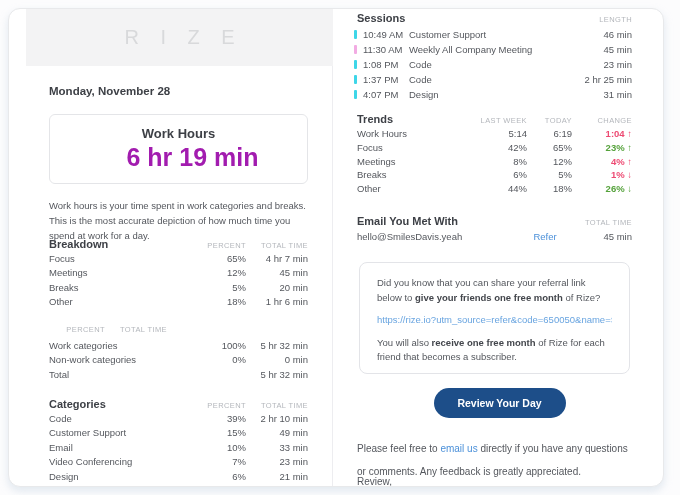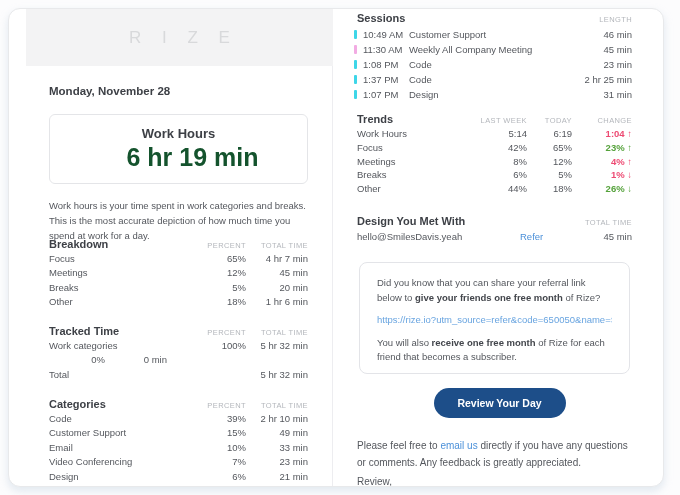--- a/index.html
+++ b/index.html
@@ -4,26 +4,26 @@
 <style>
   * { margin:0; padding:0; box-sizing:border-box; }
   html,body { width:680px; height:495px; background:#fcfcfd; font-family:"Liberation Sans", sans-serif; overflow:hidden; }
   .card { position:absolute; left:8px; top:8px; width:656px; height:479px; background:#fff;
           border:1px solid #e8e9eb; border-radius:12px; overflow:hidden;
           box-shadow:0 4px 8px rgba(185,202,220,.40); }
   
   .col-left { position:absolute; left:0; top:0; width:324px; height:100%; border-right:1px solid #ededf0; }
   .band { position:absolute; left:17px; top:0; width:307px; height:57px; background:#f3f3f4;
           display:flex; align-items:center; justify-content:center; }
-  .brand { color:#d8d9db; font-size:17px; letter-spacing:8px; font-weight:400; padding-left:8px; }
+  .brand { color:#d8d9db; font-size:20px; letter-spacing:8px; font-weight:400; padding-left:8px; }
   .date { position:absolute; left:40px; top:76px; font-size:11.5px; font-weight:bold; color:#3d4046; }
   .whcard { position:absolute; left:40px; top:105px; width:259px; height:70px; border:1px solid #e4e5e8;
             border-radius:6px; display:flex; flex-direction:column; align-items:center; justify-content:center; gap:2px; }
   .wh-title { font-size:13px; font-weight:bold; color:#3d4046; }
-  .wh-value { font-size:25px; font-weight:bold; color:#14532d;margin-left:28px; }
+  .wh-value { font-size:25px; font-weight:bold; color:#a21caf;margin-left:28px; }
   .wh-desc { position:absolute; left:40px; top:189px; width:262px; font-size:9.5px; line-height:15px; color:#54575d; }
   .ltable { position:absolute; left:40px; width:259px; }
   .t-head { display:flex; align-items:baseline; height:15px; }
   .t-title { flex:1; font-size:11px; font-weight:bold; color:#3d4046; }
   .t-collabel { font-size:7.5px; color:#b4b7bc; letter-spacing:.4px; text-align:right; }
   .t-row { display:flex; align-items:baseline; height:14.4px; font-size:9.5px; color:#54575d; }
   .t-label { flex:1; }
   .c-pct { width:56px; } .c-tot { width:62px; }
   .t-pct { width:56px; text-align:right; } .t-tot { width:62px; text-align:right; }
   
@@ -34,30 +34,30 @@
   .sess-row { display:flex; align-items:center; height:15px; font-size:9.5px; color:#54575d; margin-left:-3px; }
   .sess-bar { width:3px; height:9px; border-radius:1px; margin-right:6px; }
   .sess-time { width:46px; } .sess-label { flex:1; } .sess-len { text-align:right; }
   .tr-row { display:flex; align-items:baseline; height:13.8px; font-size:9.5px; color:#54575d; }
   .tr-label { flex:1; }
   .c-lw { width:52px; } .c-td { width:45px; } .c-ch { width:60px;text-align:right; }
   .tr-lw { width:52px; text-align:right; } .tr-td { width:45px; text-align:right; }
   .tr-ch { width:60px; text-align:right; font-weight:bold; }
   .pp-row { display:flex; align-items:baseline; height:15px; font-size:9.5px; color:#54575d; margin-top:1px; }
   .pp-label { flex:1; }
-  .pp-refer { width:50px; text-align:left; color:#4b90d9; cursor:pointer; }
+  .pp-refer { width:50px; text-align:center; color:#4b90d9; cursor:pointer; }
   .pp-tot { width:62px; text-align:right; }
   .refbox { position:absolute; left:25px; top:253px; width:271px; height:112px; border:1px solid #e3e4e8;
             border-radius:8px; padding:13px 17px; font-size:9.5px; line-height:14.5px; color:#54575d; }
   .refbox b { color:#43464c;margin-top:40px; }
   .ref-link { display:block; margin:8px 0; color:#68a4e0; white-space:nowrap; overflow:hidden; cursor:pointer; }
   .cta { position:absolute; left:50%; transform:translateX(-50%); top:379px; width:132px; height:30px;
          border:none; border-radius:16px; background:#1d4e89; color:#fff; font-size:10.5px; font-weight:bold;
          font-family:"Liberation Sans", sans-serif; cursor:pointer; }
-  .footer { position:absolute; left:23px; top:428px; width:278px; font-size:10px; line-height:17px; color:#54575d; }
+  .footer { position:absolute; left:23px; top:428px; width:278px; font-size:10px; line-height:23px; color:#54575d; }
   .link { color:#4b90d9; cursor:pointer; }
   .regards { position:absolute; left:23px; top:467px; font-size:10px; color:#54575d; }
 </style>
 </head>
 <body>
 
 <div class="card">
 
   <div class="col-left">
     <div class="band">
@@ -94,30 +94,30 @@
       </div>
       <div class="t-row">
         <span class="t-label">Other</span>
         <span class="t-pct">18%</span>
         <span class="t-tot">1 hr 6 min</span>
       </div>
     </div>
 
     <div class="ltable" style="top:316px">
       <div class="t-head">
-        <span class="t-title">Tracked Time</span>
         <span class="t-collabel c-pct">PERCENT</span>
         <span class="t-collabel c-tot">TOTAL TIME</span>
       </div>
       <div class="t-row">
         <span class="t-label">Work categories</span>
         <span class="t-pct">100%</span>
         <span class="t-tot">5 hr 32 min</span>
       </div>
       <div class="t-row">
+        <span class="t-label">Non-work categories</span>
         <span class="t-pct">0%</span>
         <span class="t-tot">0 min</span>
       </div>
       <div class="t-row">
         <span class="t-label">Total</span>
         <span class="t-pct"></span>
         <span class="t-tot">5 hr 32 min</span>
       </div>
     </div>
 
@@ -181,21 +181,21 @@
         <span class="sess-len">23 min</span>
       </div>
       <div class="sess-row">
         <span class="sess-bar" style="background: rgb(62, 214, 232);"></span>
         <span class="sess-time">1:37 PM</span>
         <span class="sess-label">Code</span>
         <span class="sess-len">2 hr 25 min</span>
       </div>
       <div class="sess-row">
         <span class="sess-bar" style="background: rgb(62, 214, 232);"></span>
-        <span class="sess-time">1:07 PM</span>
+        <span class="sess-time">4:07 PM</span>
         <span class="sess-label">Design</span>
         <span class="sess-len">31 min</span>
       </div>
     </div>
 
     <div class="rsec" style="top:104px">
       <div class="s-head">
         <span class="s-title">Trends</span>
         <span class="t-collabel c-lw">LAST WEEK</span>
         <span class="t-collabel c-td">TODAY</span>
@@ -228,21 +228,21 @@
       <div class="tr-row">
         <span class="tr-label">Other</span>
         <span class="tr-lw">44%</span>
         <span class="tr-td">18%</span>
         <span class="tr-ch" style="color: rgb(85, 162, 59);">26% ↓</span>
       </div>
     </div>
 
     <div class="rsec" style="top:206px">
       <div class="s-head">
-        <span class="s-title">Design You Met With</span>
+        <span class="s-title">Email You Met With</span>
         <span class="t-collabel c-tot">TOTAL TIME</span>
       </div>
       <div class="pp-row">
         <span class="pp-label">hello@SmilesDavis.yeah</span>
         <span class="pp-refer">Refer</span>
         <span class="pp-tot">45 min</span>
       </div>
     </div>
 
     <div class="refbox">

